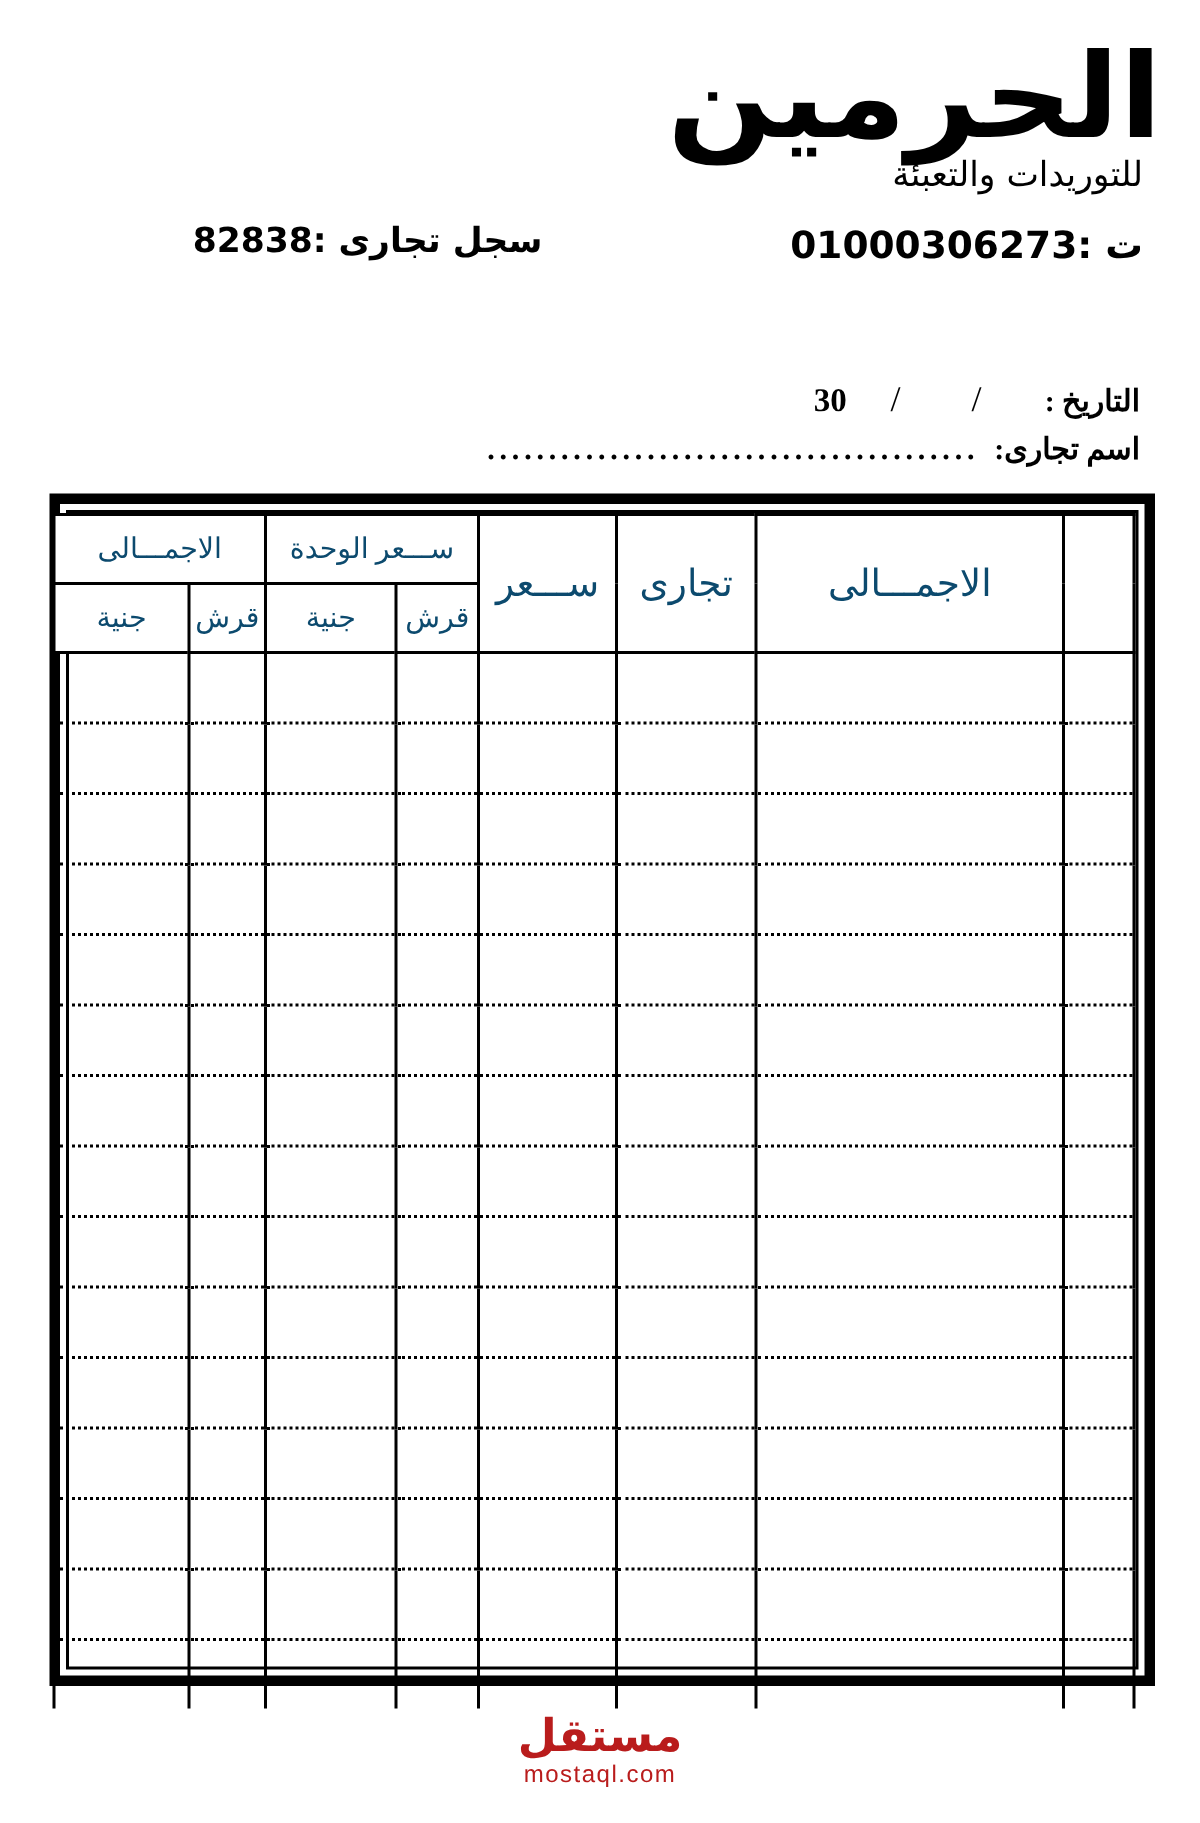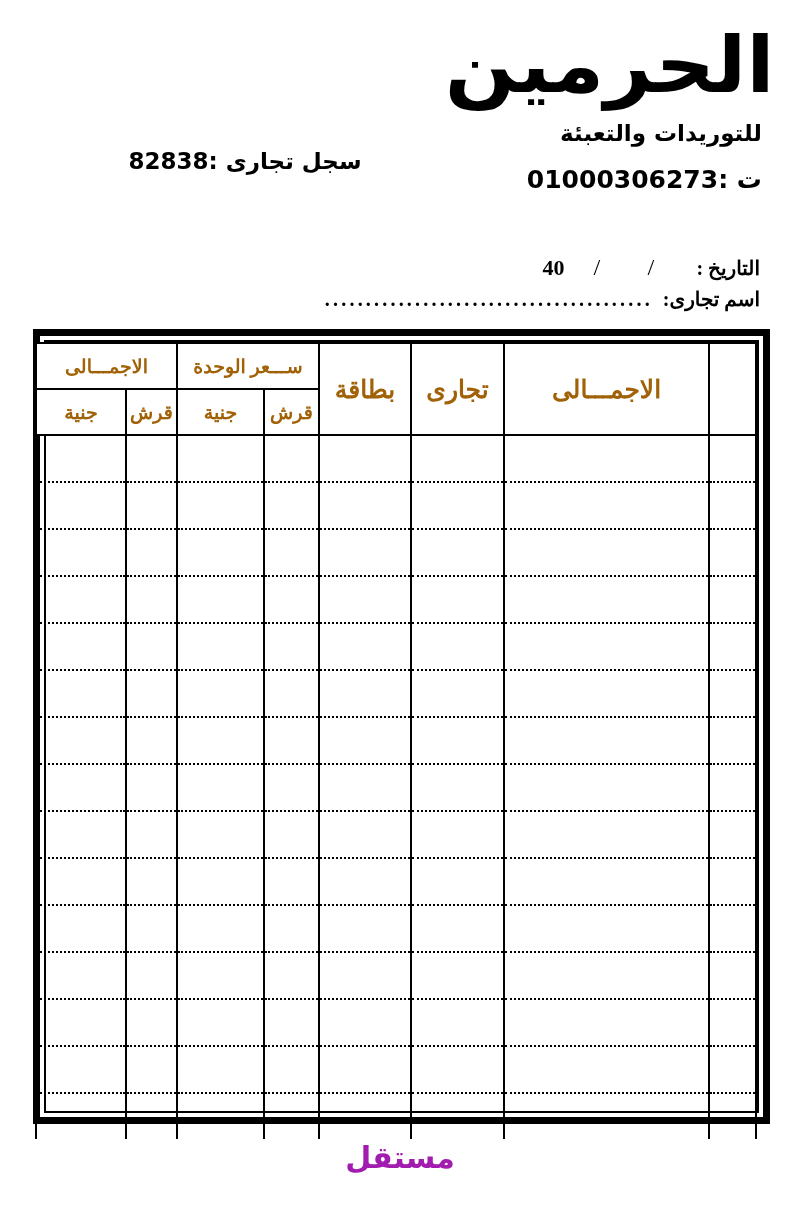--- a/index.html
+++ b/index.html
@@ -46,22 +46,22 @@
     line-height: 1.0;
     letter-spacing: -2px;
     direction: rtl;
     white-space: nowrap;
     transform: scaleX(1.06);
   }
 
   .brand-sub {
     font-family: "DejaVu Sans", sans-serif;
     font-size: 23px;
-    font-weight: bold;
-    margin-top: 16px;
+    font-weight: normal;
+    margin-top: 0;
     direction: rtl;
     white-space: nowrap;
   }
 
   .brand-phone {
     font-family: "DejaVu Sans", sans-serif;
     font-size: 25px;
     font-weight: bold;
     margin-top: 19px;
     direction: rtl;
@@ -173,22 +173,22 @@
   table.invoice td {
     border: 2px solid #000;
     padding: 0;
     margin: 0;
     text-align: center;
     vertical-align: middle;
   }
 
   table.invoice thead th {
     font-family: "Liberation Serif", "DejaVu Serif", serif;
-    font-weight: bold;
-    color: #a16207;
+    font-weight: normal;
+    color: #0c4a6e;
     background: #fff;
   }
 
   .th-main {
     font-size: 25px;
     letter-spacing: 0px;
   }
   .th-group {
     font-size: 19px;
     height: 44px;
@@ -223,21 +223,21 @@
   col.c-totq    { width: 51px; }
   col.c-totj    { width: 90px; }
 
   
   .watermark {
     position: absolute;
     top: 1143px;
     left: 0;
     right: 0;
     text-align: center;
-    color: #a21caf;
+    color: #b91c1c;
     user-select: none;
   }
   .wm-ar {
     font-family: "DejaVu Sans", sans-serif;
     font-size: 30px;
     font-weight: bold;
     line-height: 1.0;
     direction: rtl;
   }
   .wm-en {
@@ -266,21 +266,21 @@
 
   </div>
 
   <div class="meta-block">
 
     <div class="meta-row date">
       <span class="meta-label">التاريخ :</span>
       <span class="date-slots">
         <span class="slash">\</span>
         <span class="slash">\</span>
-        <span class="year">40</span>
+        <span class="year">30</span>
       </span>
     </div>
 
     <div class="meta-row customer">
       <span class="meta-label">اسم تجارى:</span>
       <span class="dots-fill">........................................</span>
     </div>
 
   </div>
 
@@ -297,21 +297,21 @@
           <col class="c-totq">
           <col class="c-totj">
         </colgroup>
         <thead>
           <tr>
             <th class="th-main" rowspan="2"></th>
             <th class="th-main" rowspan="2">
               <span class="hdr-kashida">الاجمـــالى</span>
             </th>
             <th class="th-main" rowspan="2">تجارى</th>
-            <th class="th-main" rowspan="2">بطاقة</th>
+            <th class="th-main" rowspan="2">ســـعر</th>
             <th class="th-group" colspan="2">
               <span class="hdr-kashida">ســـعر الوحدة</span>
             </th>
             <th class="th-group" colspan="2">
               <span class="hdr-kashida">الاجمـــالى</span>
             </th>
           </tr>
           <tr>
             <th class="th-sub">قرش</th>
             <th class="th-sub">جنية</th>
@@ -470,15 +470,16 @@
               <td></td>
               <td></td>
             </tr>
           </tbody>
       </table>
     </div>
   </div>
 
   <div class="watermark">
     <div class="wm-ar">مستقل</div>
+    <div class="wm-en">mostaql.com</div>
   </div>
 
 </div>
 
 </body></html>

